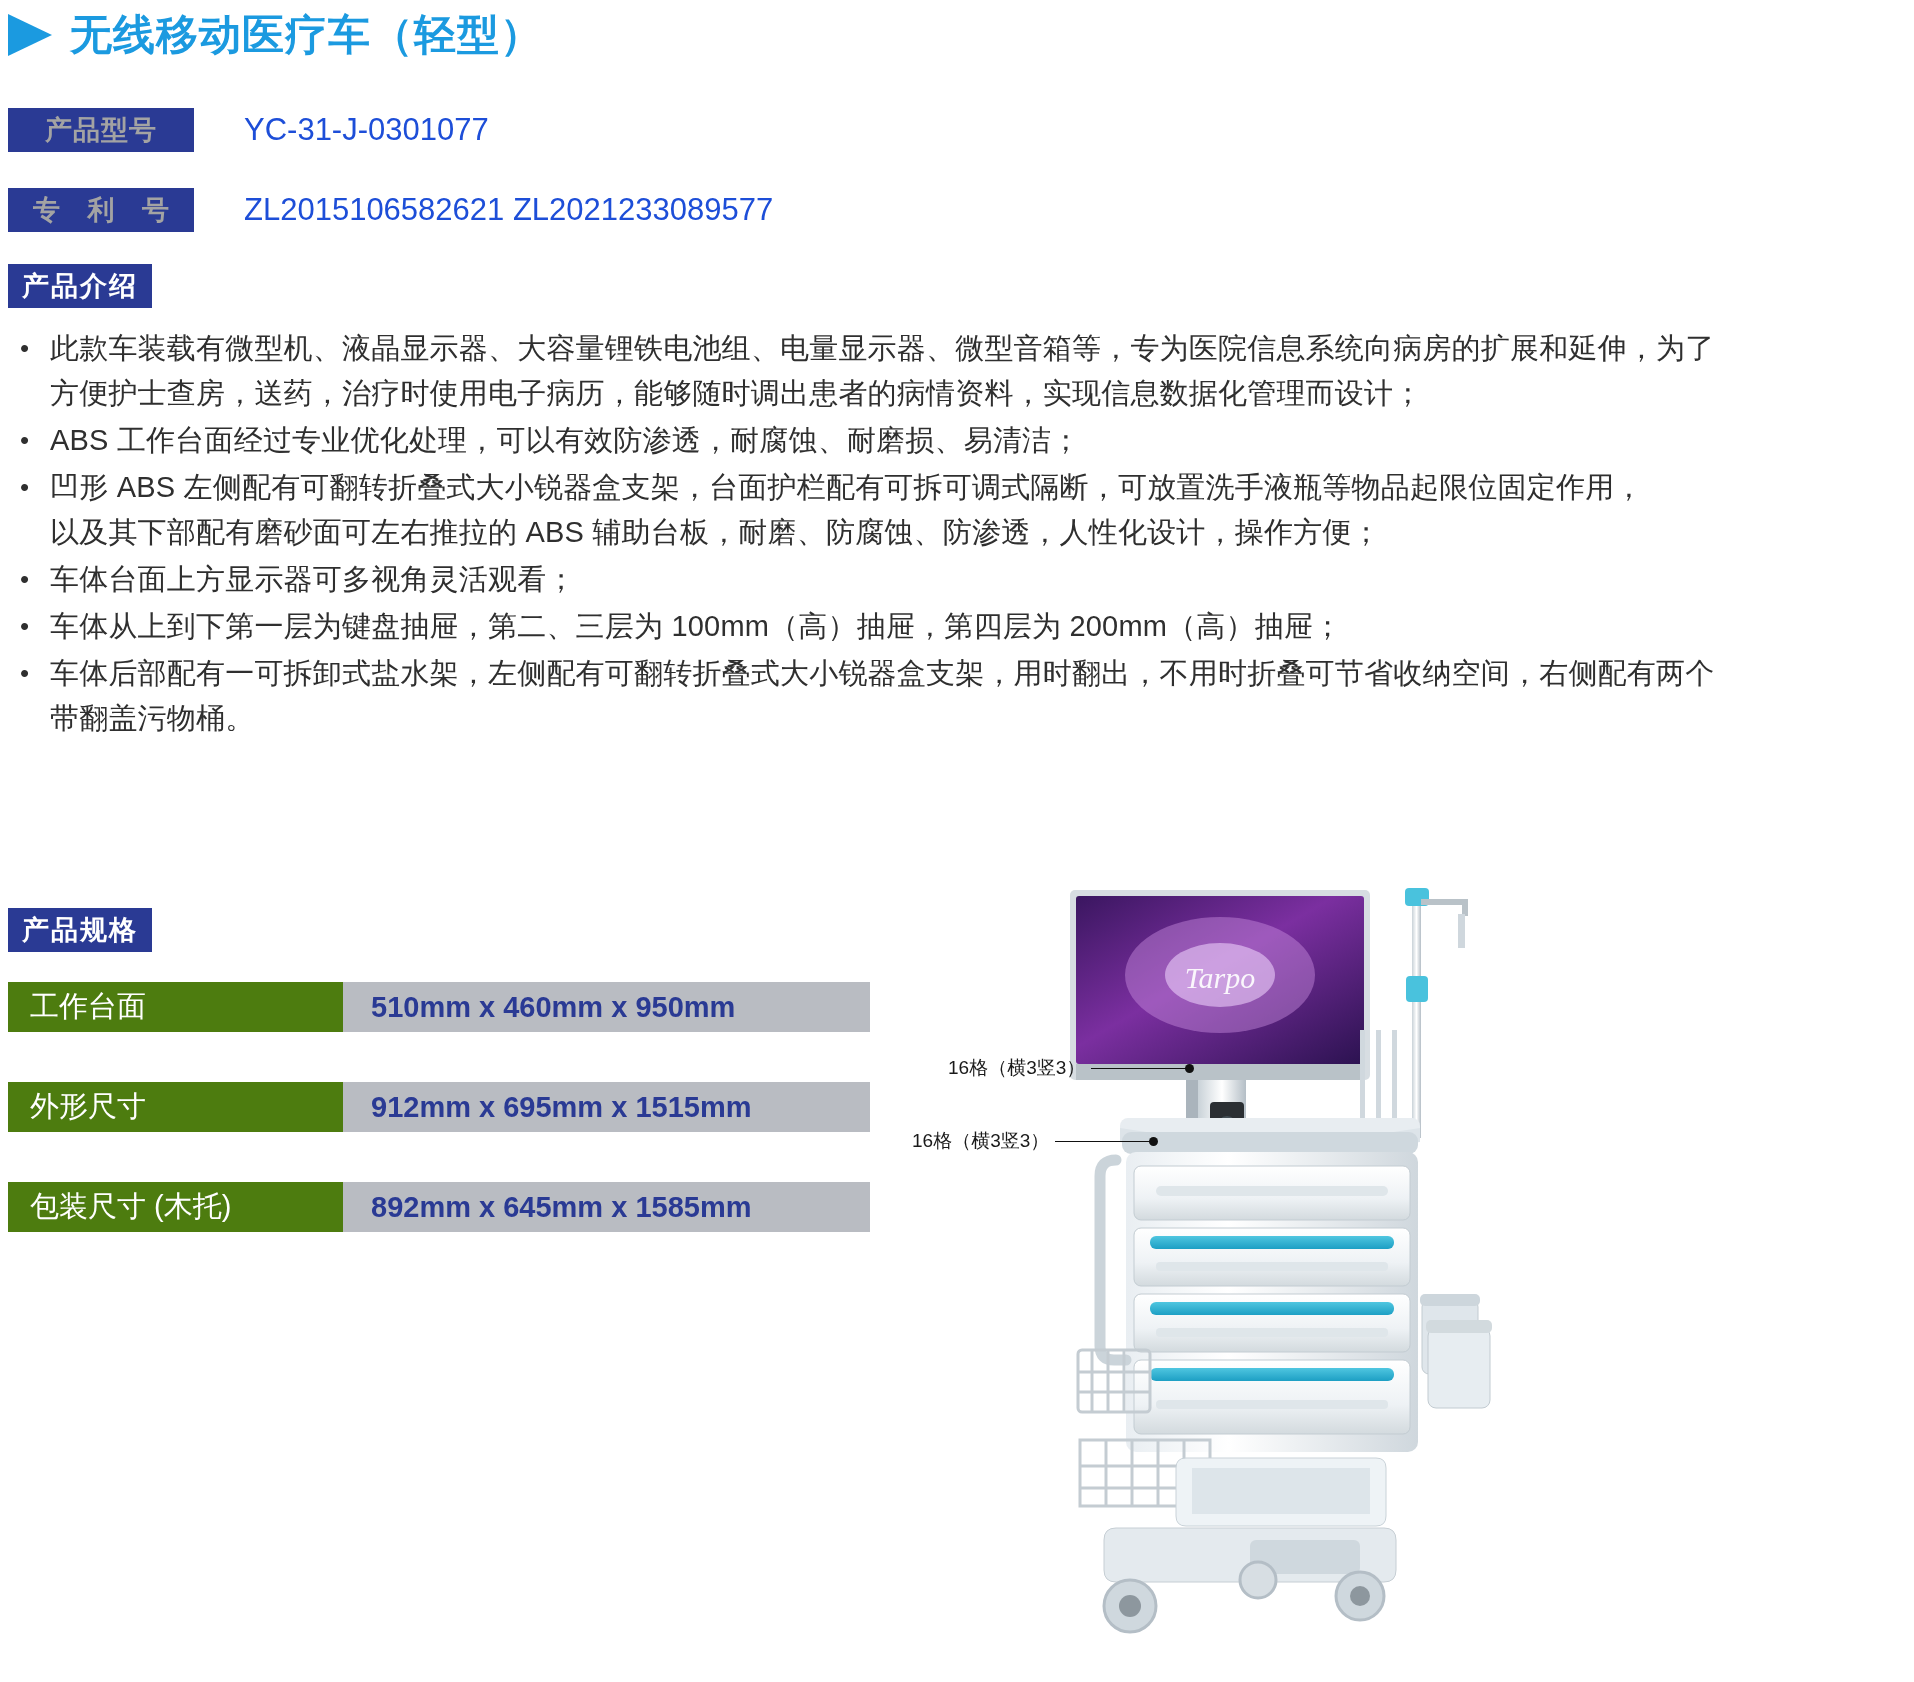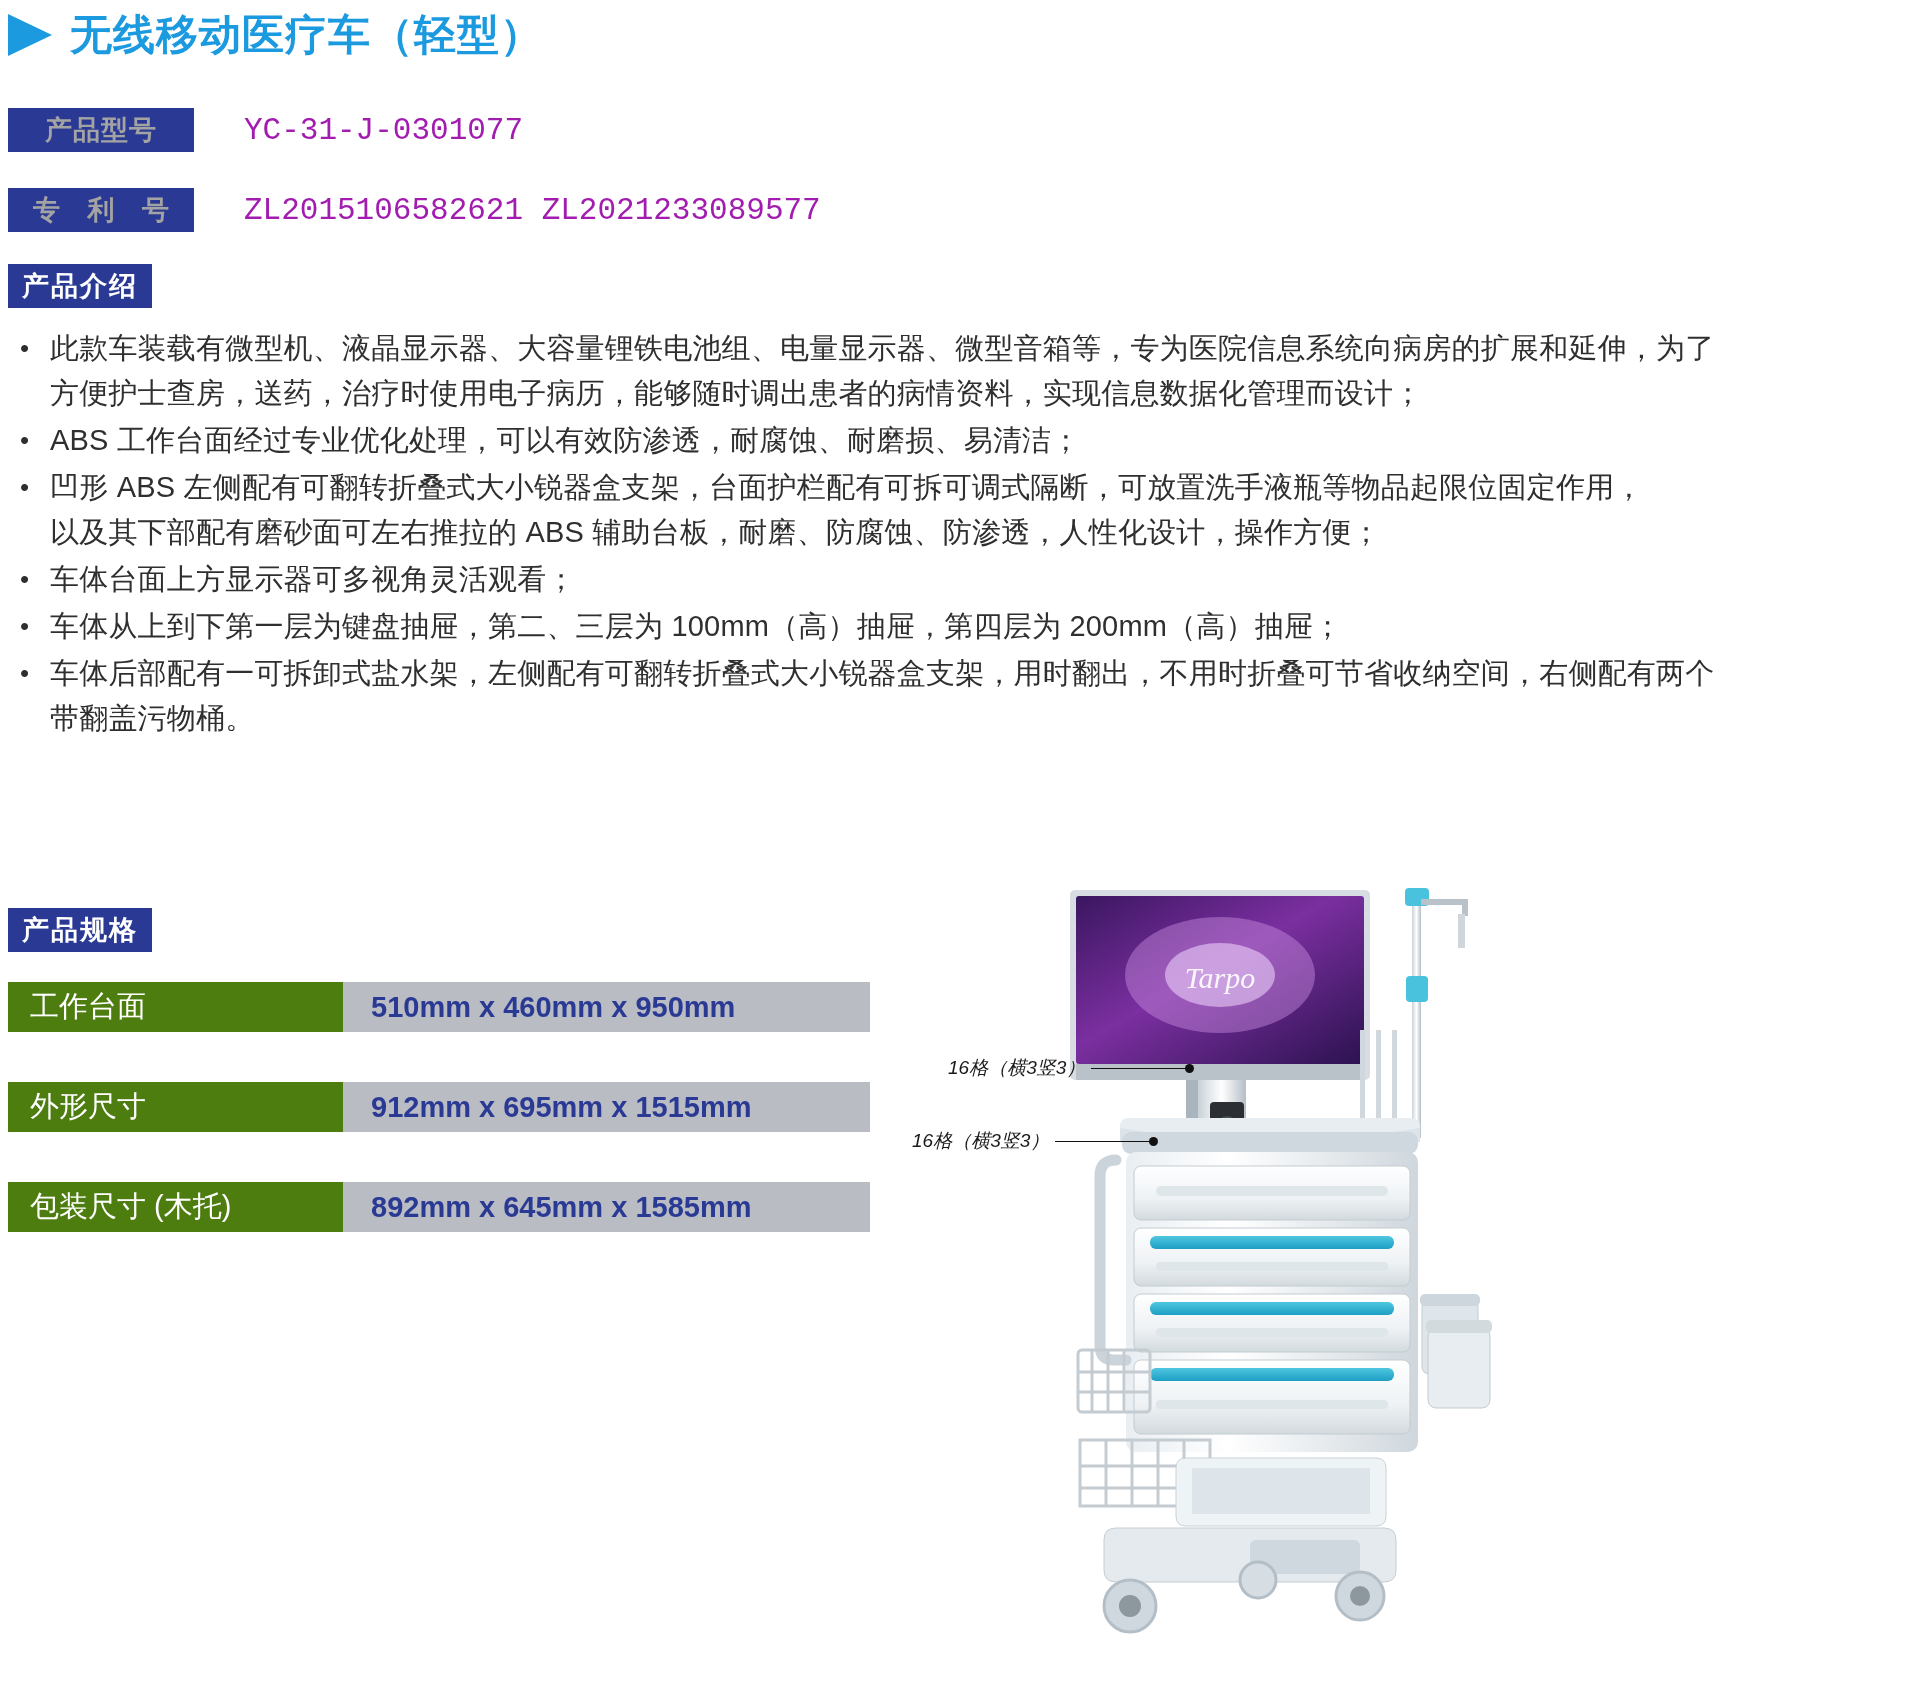--- a/index.html
+++ b/index.html
@@ -60,23 +60,22 @@
     line-height: 44px;
     text-align: center;
     letter-spacing: 1px;
     flex: none;
   }
   .badge.spaced { letter-spacing: 10px; text-indent: 10px; }
 
   .info-value {
     margin-left: 50px;
     font-size: 31px;
-    color: #a21caf;
-    white-space: nowrap;
-    font-family: Liberation Mono, monospace;
+    color: #1d4ed8;
+    white-space: nowrap;
   }
 
   
   .section-badge {
     position: absolute;
     background: #2a3a94;
     color: #ffffff;
     font-size: 27px;
     font-weight: 700;
     height: 44px;
@@ -158,21 +157,21 @@
 
   
   .callout {
     position: absolute;
     display: flex;
     align-items: center;
     font-size: 19px;
     color: #1a1a1a;
     white-space: nowrap;
   }
-  .callout .ctext { margin-right: 6px; font-style: italic; }
+  .callout .ctext { margin-right: 6px; }
   .callout .cline {
     width: 96px;
     height: 1px;
     background: #111;
     display: block;
   }
   .callout .cdot {
     width: 9px;
     height: 9px;
     border-radius: 50%;

